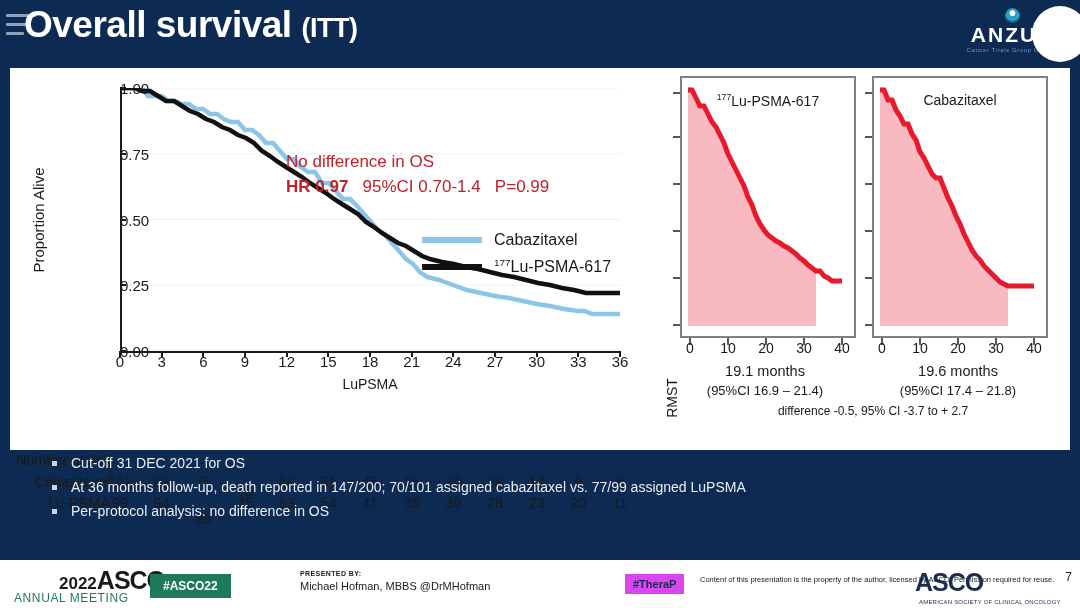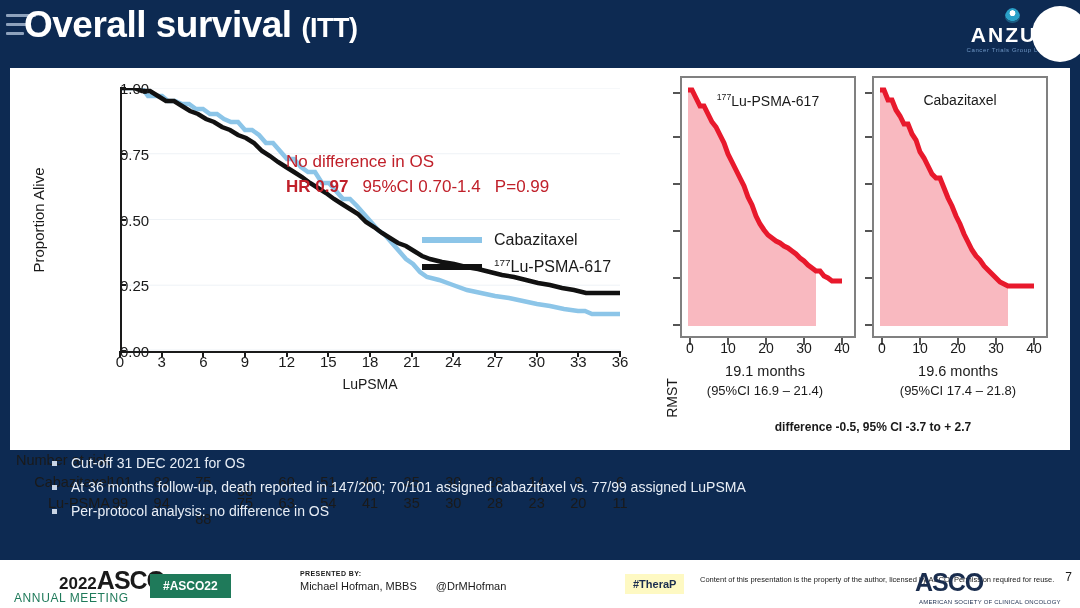--- a/index.html
+++ b/index.html
@@ -74,41 +74,41 @@
   .panel.p1{left:22px;}
   .panel.p2{left:214px;}
   .panel-title{position:absolute;top:14px;width:100%;text-align:center;font-size:14px;color:#1a1a1a;}
   .panel .yt{position:absolute;left:-9px;width:7px;height:2px;background:#555;}
   .panel .xt{position:absolute;bottom:-9px;width:2px;height:7px;background:#555;transform:translateX(-50%);}
   .xnum{position:absolute;top:272px;transform:translateX(-50%);font-size:14px;color:#1a1a1a;}
   .rmst-label{position:absolute;left:14px;top:330px;transform:translate(-50%,-50%) rotate(-90deg);
               font-size:14px;color:#1a1a1a;}
   .rmst-val{position:absolute;top:294px;width:190px;text-align:center;font-size:14.5px;color:#1a1a1a;line-height:1.35;}
   .rmst-val .ci{font-size:13px;}
-  .rmst-diff{position:absolute;top:352px;left:30px;width:370px;text-align:center;font-size:12px;color:#1a1a1a;font-weight:bold;}
+  .rmst-diff{position:absolute;top:336px;left:30px;width:370px;text-align:center;font-size:12px;color:#1a1a1a;}
 
   
   .bullets{position:absolute;left:0;top:455px;width:1080px;height:100px;color:#e8eef6;}
   .bullet{display:flex;align-items:flex-start;margin:0 0 8px 0;font-size:14px;}
   .bullet .sq{width:5px;height:5px;background:#c8d4e4;margin:6px 14px 0 52px;flex:none;}
 
   
   .footer{position:absolute;left:0;top:560px;width:1080px;height:48px;background:#ffffff;}
   .asco2022{position:absolute;left:14px;top:6px;color:#1f7a5a;}
   .asco2022 .top{font-size:10px;margin-left:45px;}
   .asco2022 .top .yr{font-size:17px;font-weight:bold;color:#1a1a1a;}
   .asco2022 .top .bg{font-size:25px;font-weight:bold;color:#1a1a1a;letter-spacing:-1px;}
   .asco2022 .bot{font-size:12px;letter-spacing:.6px;margin-top:-4px;}
   .hashtag{position:absolute;left:150px;top:14px;background:#1f7a5a;color:#fff;
            font-size:12px;font-weight:bold;padding:5px 13px;}
   .presented{position:absolute;left:300px;top:10px;color:#1a1a1a;}
   .presented .lbl{font-size:7px;font-weight:bold;letter-spacing:.4px;}
   .presented .who{font-size:11px;margin-top:3px;}
-  .presented .who .handle{margin-left:16px;}
-  .therap{position:absolute;left:625px;top:14px;background:#fef9c3;color:#1a2d4e;
+  .presented .who .handle{}
+  .therap{position:absolute;left:625px;top:14px;background:#d946ef;color:#1a2d4e;
           font-size:11px;font-weight:bold;padding:4px 8px;}
   .copy{position:absolute;left:700px;top:14px;font-size:7.5px;color:#1a1a1a;line-height:1.5;}
   .ascologo{position:absolute;left:915px;top:8px;color:#1a2d4e;}
   .ascologo .big{font-size:25px;font-weight:bold;letter-spacing:-1px;}
   .ascologo .soc{font-size:6px;display:inline-block;vertical-align:7px;margin-left:4px;line-height:1.3;letter-spacing:.2px;}
   .pageno{position:absolute;right:8px;top:10px;font-size:12px;color:#1a1a1a;}
 </style>
 </head>
 <body>
 

